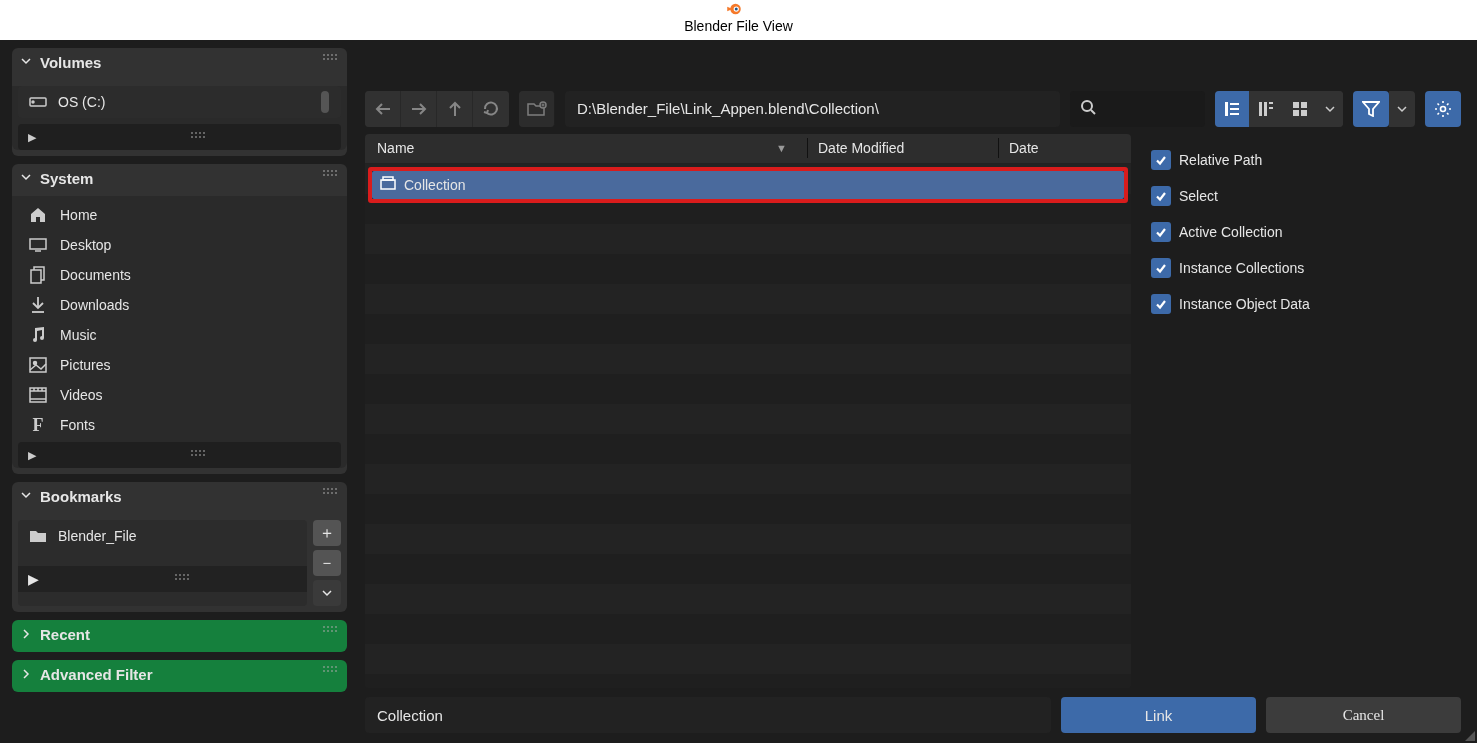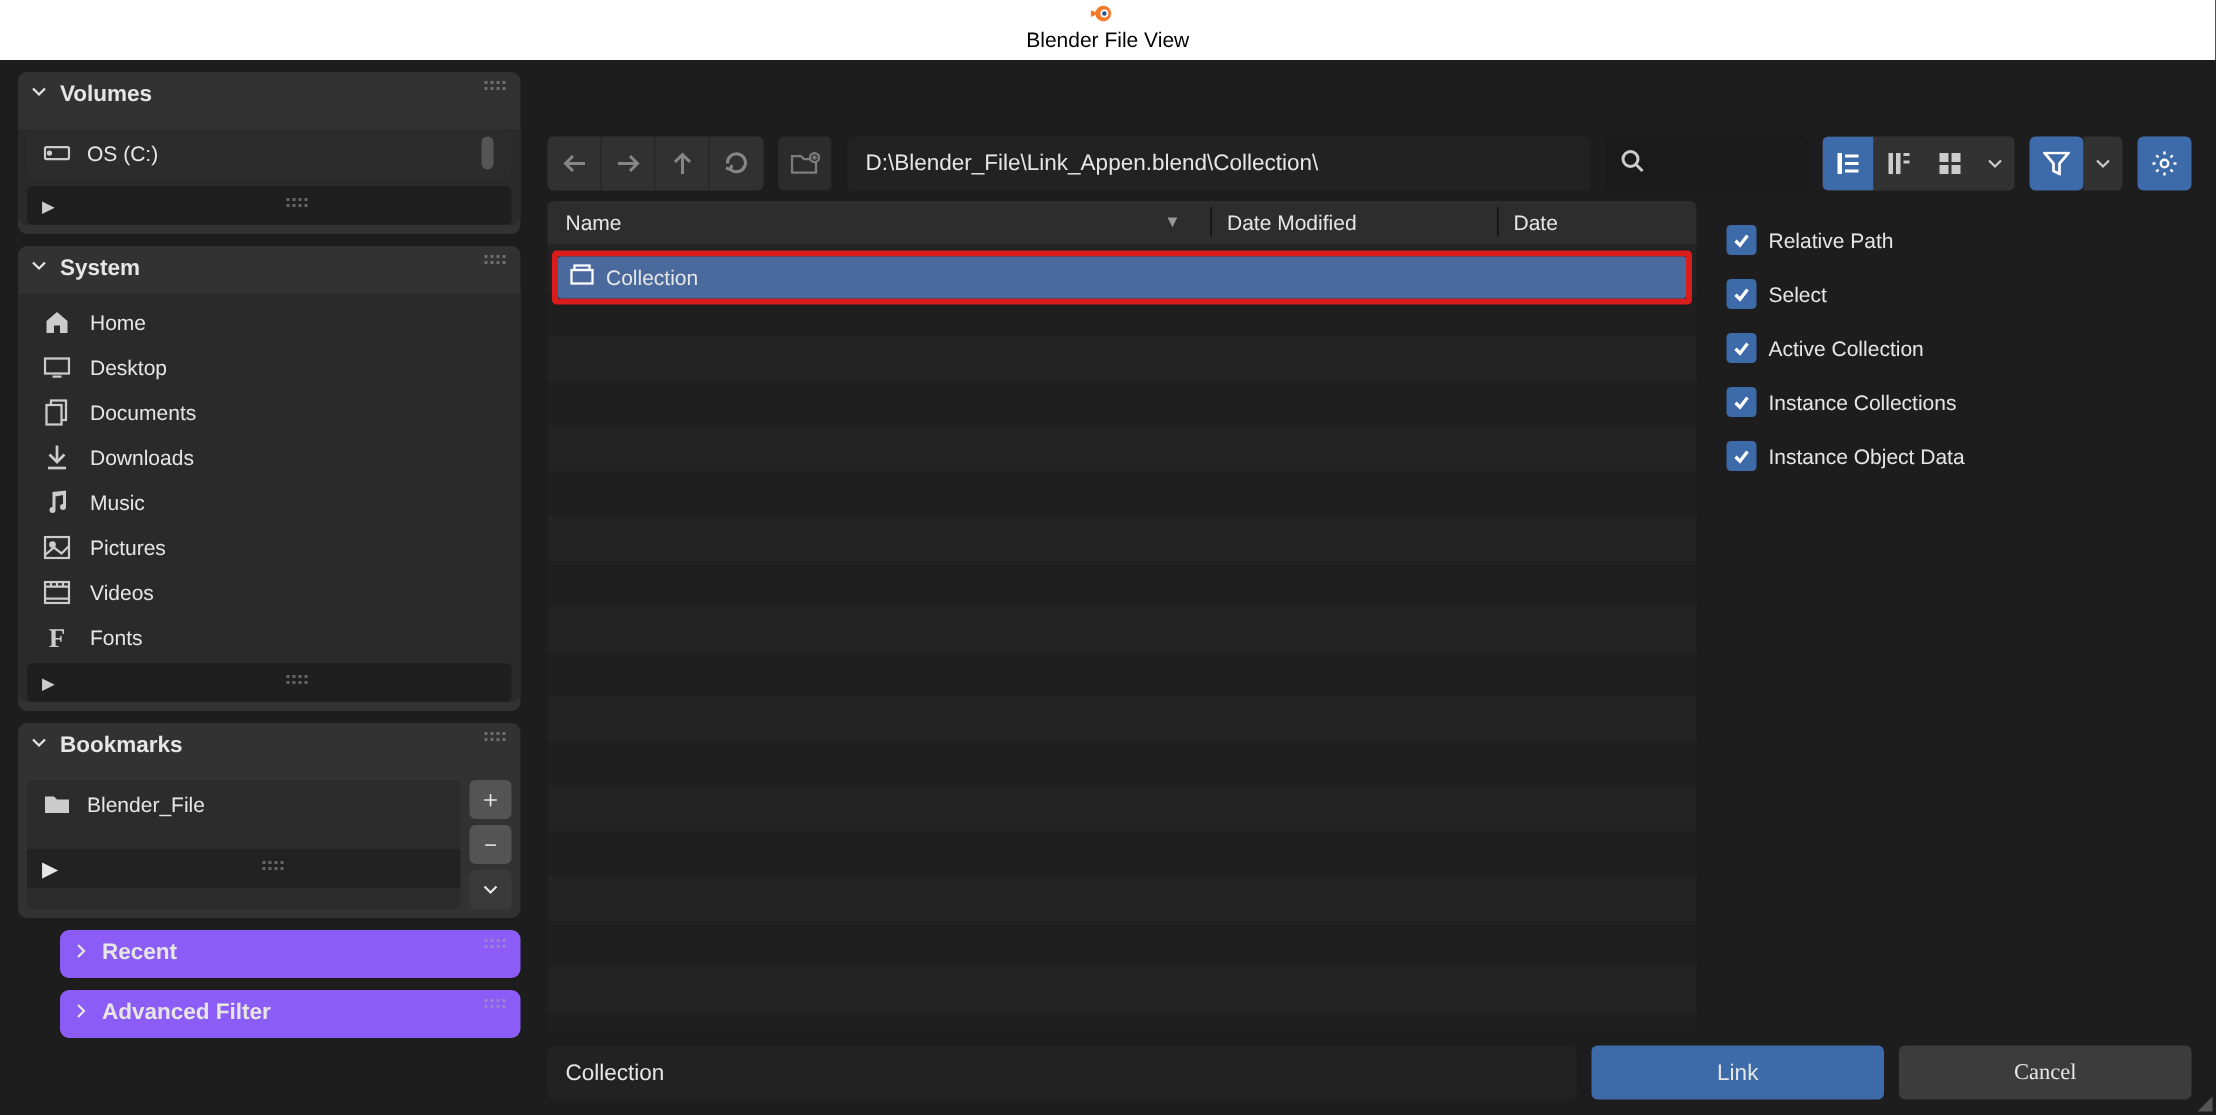--- a/index.html
+++ b/index.html
@@ -83,21 +83,21 @@
 .sys-icon { width:20px; display:flex; align-items:center; justify-content:center; }
 .bookmarks-body { padding:6px; display:flex; gap:6px; }
 .bm-left { flex:1; background:#2c2c2c; border-radius:4px; }
 .bm-item { display:flex; align-items:center; height:32px; gap:10px; padding:0 10px;}
 .bm-nav { display:flex; align-items:center; height:26px; padding:0 10px; gap:30px; background:#222; }
 .bm-right { width:28px; display:flex; flex-direction:column; gap:4px; }
 .sq-btn {
   background:#545454; height:26px; border-radius:4px; display:flex; align-items:center; justify-content:center;
   color:#e6e6e6; font-size:16px;
 }
-.collapsed { background:#8b5cf6; border-radius:6px;margin-left:28px; }
+.collapsed { background:#15803d; border-radius:6px; }
 .collapsed .panel-header .chev { transform: translateY(1px);}
 .content {
   flex:1; background:#1d1d1d; display:flex; flex-direction:column; padding: 0 6px 6px 0;
 }
 .toolbar {
   display:flex; align-items:center; height:56px; gap:10px; padding: 10px 10px 6px 10px; margin-top: 40px;
 }
 .tool-group { display:flex; background:#323232; border-radius:4px; overflow:hidden;}
 .tool-btn {
   width:36px; height:36px; display:flex; align-items:center; justify-content:center;

